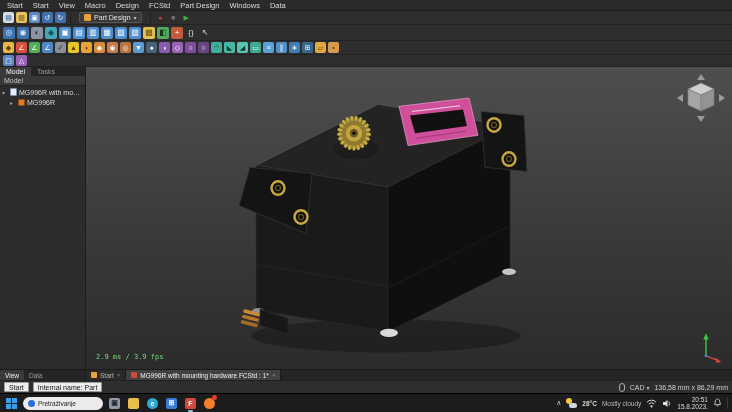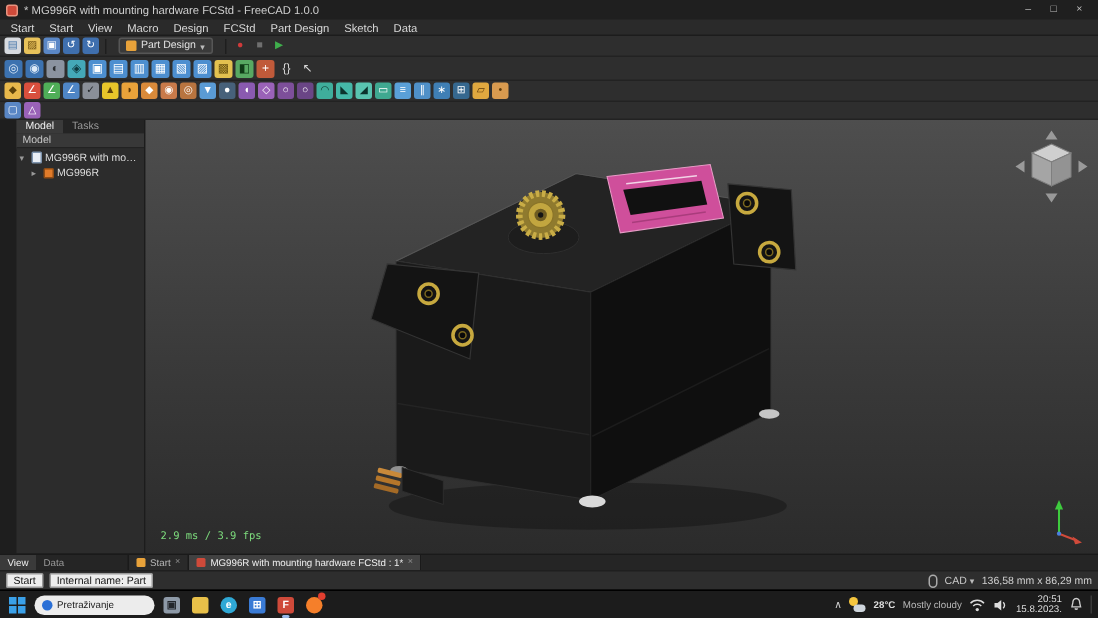--- a/index.html
+++ b/index.html
@@ -28,21 +28,21 @@
   .tbicon { width:11px; height:11px; border-radius:2px; display:inline-flex; align-items:center; justify-content:center;
             font-size:7px; line-height:1; color:#fff; flex:none; overflow:hidden; }
   .r2 .tbicon { width:12px; height:12px; font-size:8px; }
   .tb-sep { width:1px; height:10px; background:#1e1e1e; margin:0 2px; flex:none; }
   .wbselect { height:11px; background:#3a3a3a; border:1px solid #565656; border-radius:2px; display:flex; align-items:center;
               gap:3px; padding:0 4px; font-size:7px; color:#e2e2e2; margin:0 4px; flex:none; }
   .wbicon { width:7px; height:7px; background:#e8a23a; border-radius:1px; flex:none; }
   .caret { font-size:6px; color:#bbb; }
 
   
-  .main { flex:1; display:flex; min-height:0;margin-left:11px; }
+  .main { flex:1; display:flex; min-height:0; }
   .sidebar { width:86px; flex:none; background:#2c2c2c; border-right:1px solid #1c1c1c; display:flex; flex-direction:column; }
   .panel-tabs { display:flex; flex:none; background:#242424; }
   .panel-tab { padding:1px 6px; font-size:7px; color:#9a9a9a; }
   .panel-tab.active { background:#3a3a3a; color:#f0f0f0; }
   .tree-header { background:#383838; border-bottom:1px solid #222; font-size:7px; color:#c8c8c8; padding:1px 4px; flex:none; }
   .tree { flex:1; padding-top:1px; overflow:hidden; }
   .tree-item { display:flex; align-items:center; gap:2px; height:10px; padding:0 2px; white-space:nowrap; }
   .tree-item.child { padding-left:10px; }
   .expander { width:6px; font-size:6px; color:#9a9a9a; flex:none; }
   .doc-ic { width:7px; height:8px; background:#e9eef5; border:1px solid #7d93ad; border-radius:1px; flex:none; }
@@ -97,33 +97,24 @@
   .wtemp { font-weight:bold; white-space:nowrap; }
   .wcond { color:#b8b8b8; white-space:nowrap; }
   .clock { display:flex; flex-direction:column; align-items:flex-end; line-height:1.1; font-size:6.5px; }
   .showdesk { width:1px; height:12px; background:#3a3a3a; flex:none; }
 </style>
 </head>
 <body>
 
 <div class="app">
 
-  <div class="titlebar">
-    <span class="appicon"></span>
-    <span class="title-text">* MG996R with mounting hardware FCStd - FreeCAD 1.0.0</span>
-    <span class="wincontrols">
-      <span class="winbtn">–</span>
-      <span class="winbtn">□</span>
-      <span class="winbtn close">×</span>
-    </span>
-  </div>
 
   <div class="menubar">
     <span class="repeat">
-      <span class="menu-item">Start</span><span class="menu-item">Start</span><span class="menu-item">View</span><span class="menu-item">Macro</span><span class="menu-item">Design</span><span class="menu-item">FCStd</span><span class="menu-item">Part Design</span><span class="menu-item">Sketch</span><span class="menu-item">Data</span>
+      <span class="menu-item">Start</span><span class="menu-item">Start</span><span class="menu-item">View</span><span class="menu-item">Macro</span><span class="menu-item">Design</span><span class="menu-item">FCStd</span><span class="menu-item">Part Design</span><span class="menu-item">Windows</span><span class="menu-item">Data</span>
     </span>
   </div>
 
   <div class="tbrow r1">
     <span class="repeat">
       <span class="tbicon" style="background-color: rgb(216, 219, 224); color: rgb(59, 110, 165);">▤</span><span class="tbicon" style="background-color: rgb(232, 194, 90); color: rgb(107, 77, 16);">▨</span><span class="tbicon" style="background-color: rgb(90, 135, 198); color: rgb(255, 255, 255);">▣</span><span class="tbicon" style="background-color: rgb(63, 111, 174); color: rgb(255, 255, 255);">↺</span><span class="tbicon" style="background-color: rgb(63, 111, 174); color: rgb(255, 255, 255);">↻</span>
     </span>
     <span class="tb-sep"></span>
     <span class="wbselect">
       <span class="wbicon"></span>

